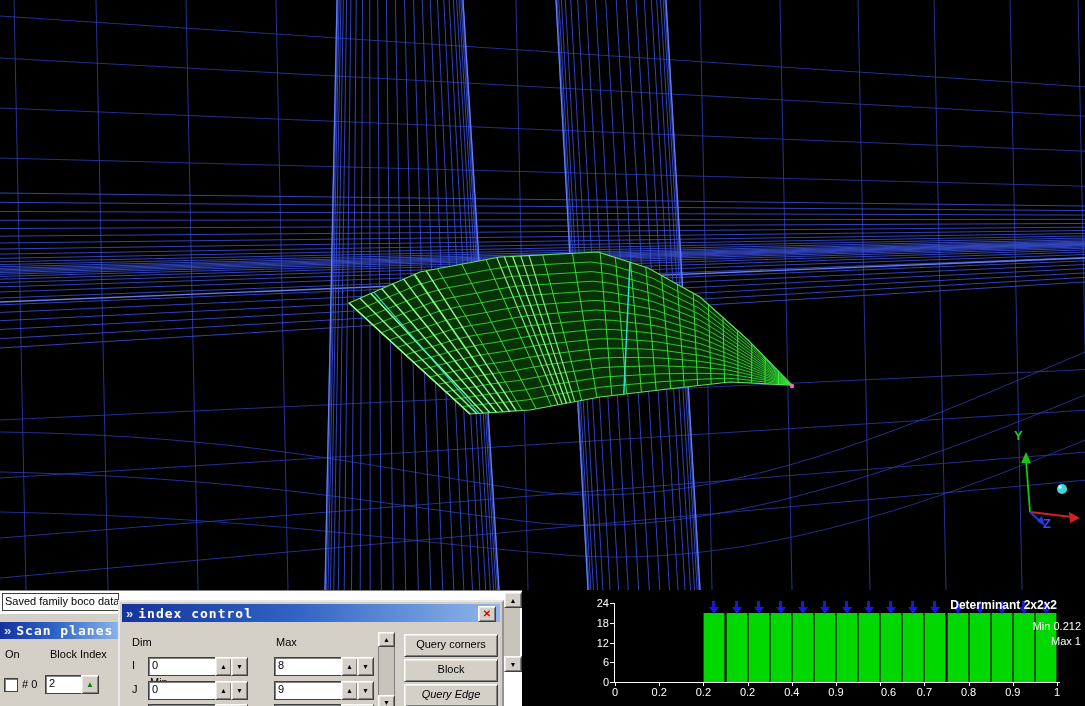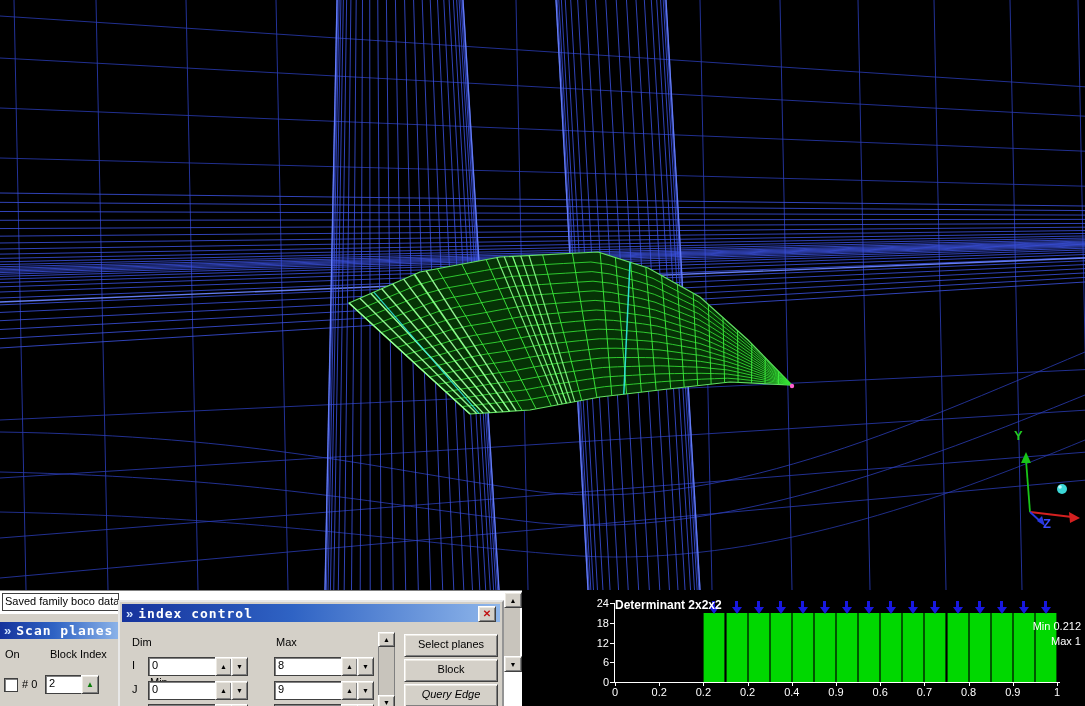--- a/index.html
+++ b/index.html
@@ -37,21 +37,21 @@
   #dialog{left:118px;top:10px;width:382px;height:106px;background:#d4d0c8;border:2px outset #e8e8e8;overflow:hidden;}
   #dlg-title{left:2px;top:2px;width:374px;height:18px;}
   #dlg-close{left:358px;top:4px;width:16px;height:14px;}
   .hdr{font-size:11px;color:#000;}
   .dimlbl{font-size:11px;color:#000;}
   .pbtn{left:284px;width:92px;height:21px;text-align:center;line-height:19px;font-size:11px;background:#d4d0c8;border:1px solid;border-color:#ffffff #404040 #404040 #ffffff;box-shadow:inset 1px 1px 0 #ece9e2,inset -1px -1px 0 #808080;}
   #dsb-track{left:258px;top:30px;width:15px;height:76px;background:#c8c4bc;border:1px solid #808080;}
   #dsb-up{left:258px;top:30px;width:15px;height:13px;}
   #dsb-down{left:258px;top:93px;width:15px;height:13px;}
   #hist{left:522px;top:0;width:563px;height:116px;background:#000;overflow:hidden;}
-  #hist-title{left:93px;top:8px;width:442px;text-align:left;color:#fff;font-weight:bold;font-size:12px;z-index:5;}
+  #hist-title{left:93px;top:8px;width:442px;text-align:right;color:#fff;font-weight:bold;font-size:12px;z-index:5;}
   #hist-min{right:4px;top:30px;width:80px;text-align:right;color:#fff;font-size:11px;z-index:5;}
   #hist-max{right:4px;top:45px;width:80px;text-align:right;color:#fff;font-size:11px;z-index:5;}
 </style>
 </head>
 <body>
 
 <div id="app">
 
   <div id="viewport" class="abs">
     <svg id="mesh" width="1085" height="590">
@@ -308,21 +308,21 @@
       <div class="abs sb-btn" style="left:237px;top:102px;width:15px;height:17px;"></div>
 
       <div id="dsb-track" class="abs"></div>
       <div id="dsb-up" class="abs sb-btn">
           <span class="glyph7">▲</span>
         </div>
       <div id="dsb-down" class="abs sb-btn">
           <span class="glyph7">▼</span>
         </div>
 
-      <div class="abs pbtn" style="top:32px;">Select planes</div>
+      <div class="abs pbtn" style="top:32px;">Query corners</div>
       <div class="abs pbtn" style="top:57px;">Block</div>
       <div class="abs pbtn" style="top:82px;font-style:italic;">Query Edge</div>
     </div>
 
     <div id="hist" class="abs">
       <div id="hist-title" class="abs">Determinant 2x2x2</div>
       <div id="hist-min" class="abs">Min 0.212</div>
       <div id="hist-max" class="abs">Max 1</div>
     <div class="abs" style="left: 92px; top: 13px; width: 1px; height: 79px; background: rgb(255, 255, 255);"></div>
         <div class="abs" style="left: 92px; top: 92px; width: 446px; height: 1px; background: rgb(255, 255, 255);"></div>
@@ -341,21 +341,21 @@
         <div class="abs" style="left: 121.2px; top: 96px; width: 32px; text-align: center; color: rgb(255, 255, 255); font-size: 11px;">0.2</div>
         <div class="abs" style="left: 137.2px; top: 92px; width: 1px; height: 4px; background: rgb(255, 255, 255);"></div>
         <div class="abs" style="left: 165.4px; top: 96px; width: 32px; text-align: center; color: rgb(255, 255, 255); font-size: 11px;">0.2</div>
         <div class="abs" style="left: 181.4px; top: 92px; width: 1px; height: 4px; background: rgb(255, 255, 255);"></div>
         <div class="abs" style="left: 209.6px; top: 96px; width: 32px; text-align: center; color: rgb(255, 255, 255); font-size: 11px;">0.2</div>
         <div class="abs" style="left: 225.6px; top: 92px; width: 1px; height: 4px; background: rgb(255, 255, 255);"></div>
         <div class="abs" style="left: 253.8px; top: 96px; width: 32px; text-align: center; color: rgb(255, 255, 255); font-size: 11px;">0.4</div>
         <div class="abs" style="left: 269.8px; top: 92px; width: 1px; height: 4px; background: rgb(255, 255, 255);"></div>
         <div class="abs" style="left: 298px; top: 96px; width: 32px; text-align: center; color: rgb(255, 255, 255); font-size: 11px;">0.9</div>
         <div class="abs" style="left: 314px; top: 92px; width: 1px; height: 4px; background: rgb(255, 255, 255);"></div>
-        <div class="abs" style="left: 342.2px; top: 96px; width: 32px; text-align: center; color: rgb(255, 255, 255); font-size: 11px;">0.6</div>
+        <div class="abs" style="left: 342.2px; top: 96px; width: 32px; text-align: right; color: rgb(255, 255, 255); font-size: 11px;">0.6</div>
         <div class="abs" style="left: 358.2px; top: 92px; width: 1px; height: 4px; background: rgb(255, 255, 255);"></div>
         <div class="abs" style="left: 386.4px; top: 96px; width: 32px; text-align: center; color: rgb(255, 255, 255); font-size: 11px;">0.7</div>
         <div class="abs" style="left: 402.4px; top: 92px; width: 1px; height: 4px; background: rgb(255, 255, 255);"></div>
         <div class="abs" style="left: 430.6px; top: 96px; width: 32px; text-align: center; color: rgb(255, 255, 255); font-size: 11px;">0.8</div>
         <div class="abs" style="left: 446.6px; top: 92px; width: 1px; height: 4px; background: rgb(255, 255, 255);"></div>
         <div class="abs" style="left: 474.8px; top: 96px; width: 32px; text-align: center; color: rgb(255, 255, 255); font-size: 11px;">0.9</div>
         <div class="abs" style="left: 490.8px; top: 92px; width: 1px; height: 4px; background: rgb(255, 255, 255);"></div>
         <div class="abs" style="left: 519px; top: 96px; width: 32px; text-align: center; color: rgb(255, 255, 255); font-size: 11px;">1</div>
         <div class="abs" style="left: 535px; top: 92px; width: 1px; height: 4px; background: rgb(255, 255, 255);"></div>
         <div class="abs" style="left: 181.4px; top: 22.875px; width: 22.1px; height: 69.125px; background: rgb(0, 216, 0); border-left: 1px solid rgb(0, 88, 0); border-right: 1px solid rgb(0, 88, 0); box-sizing: border-box;"></div>

